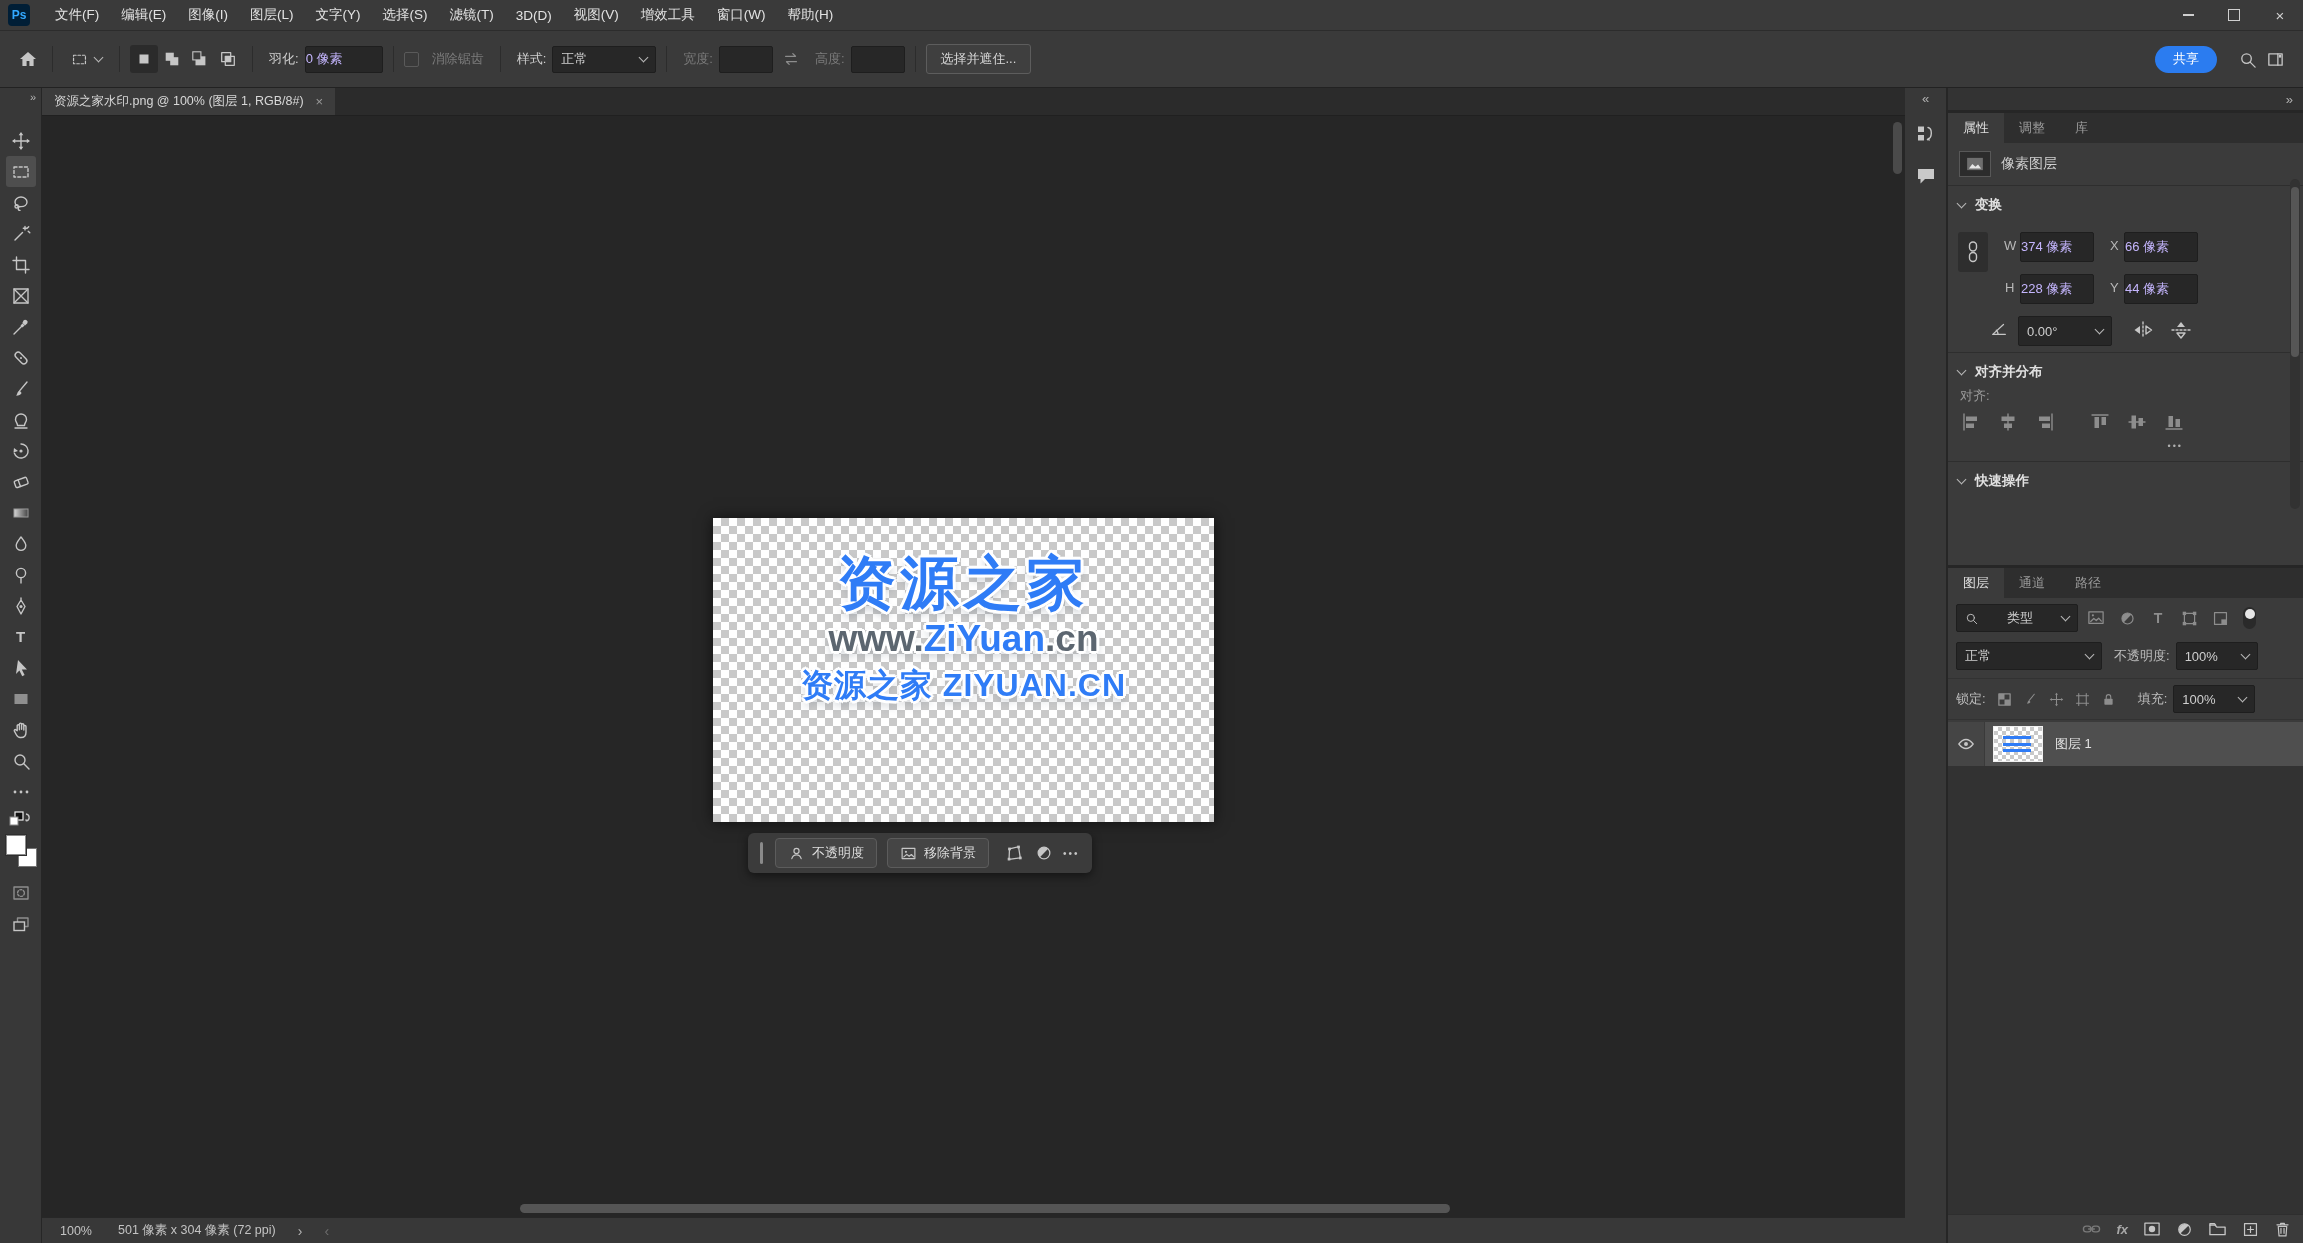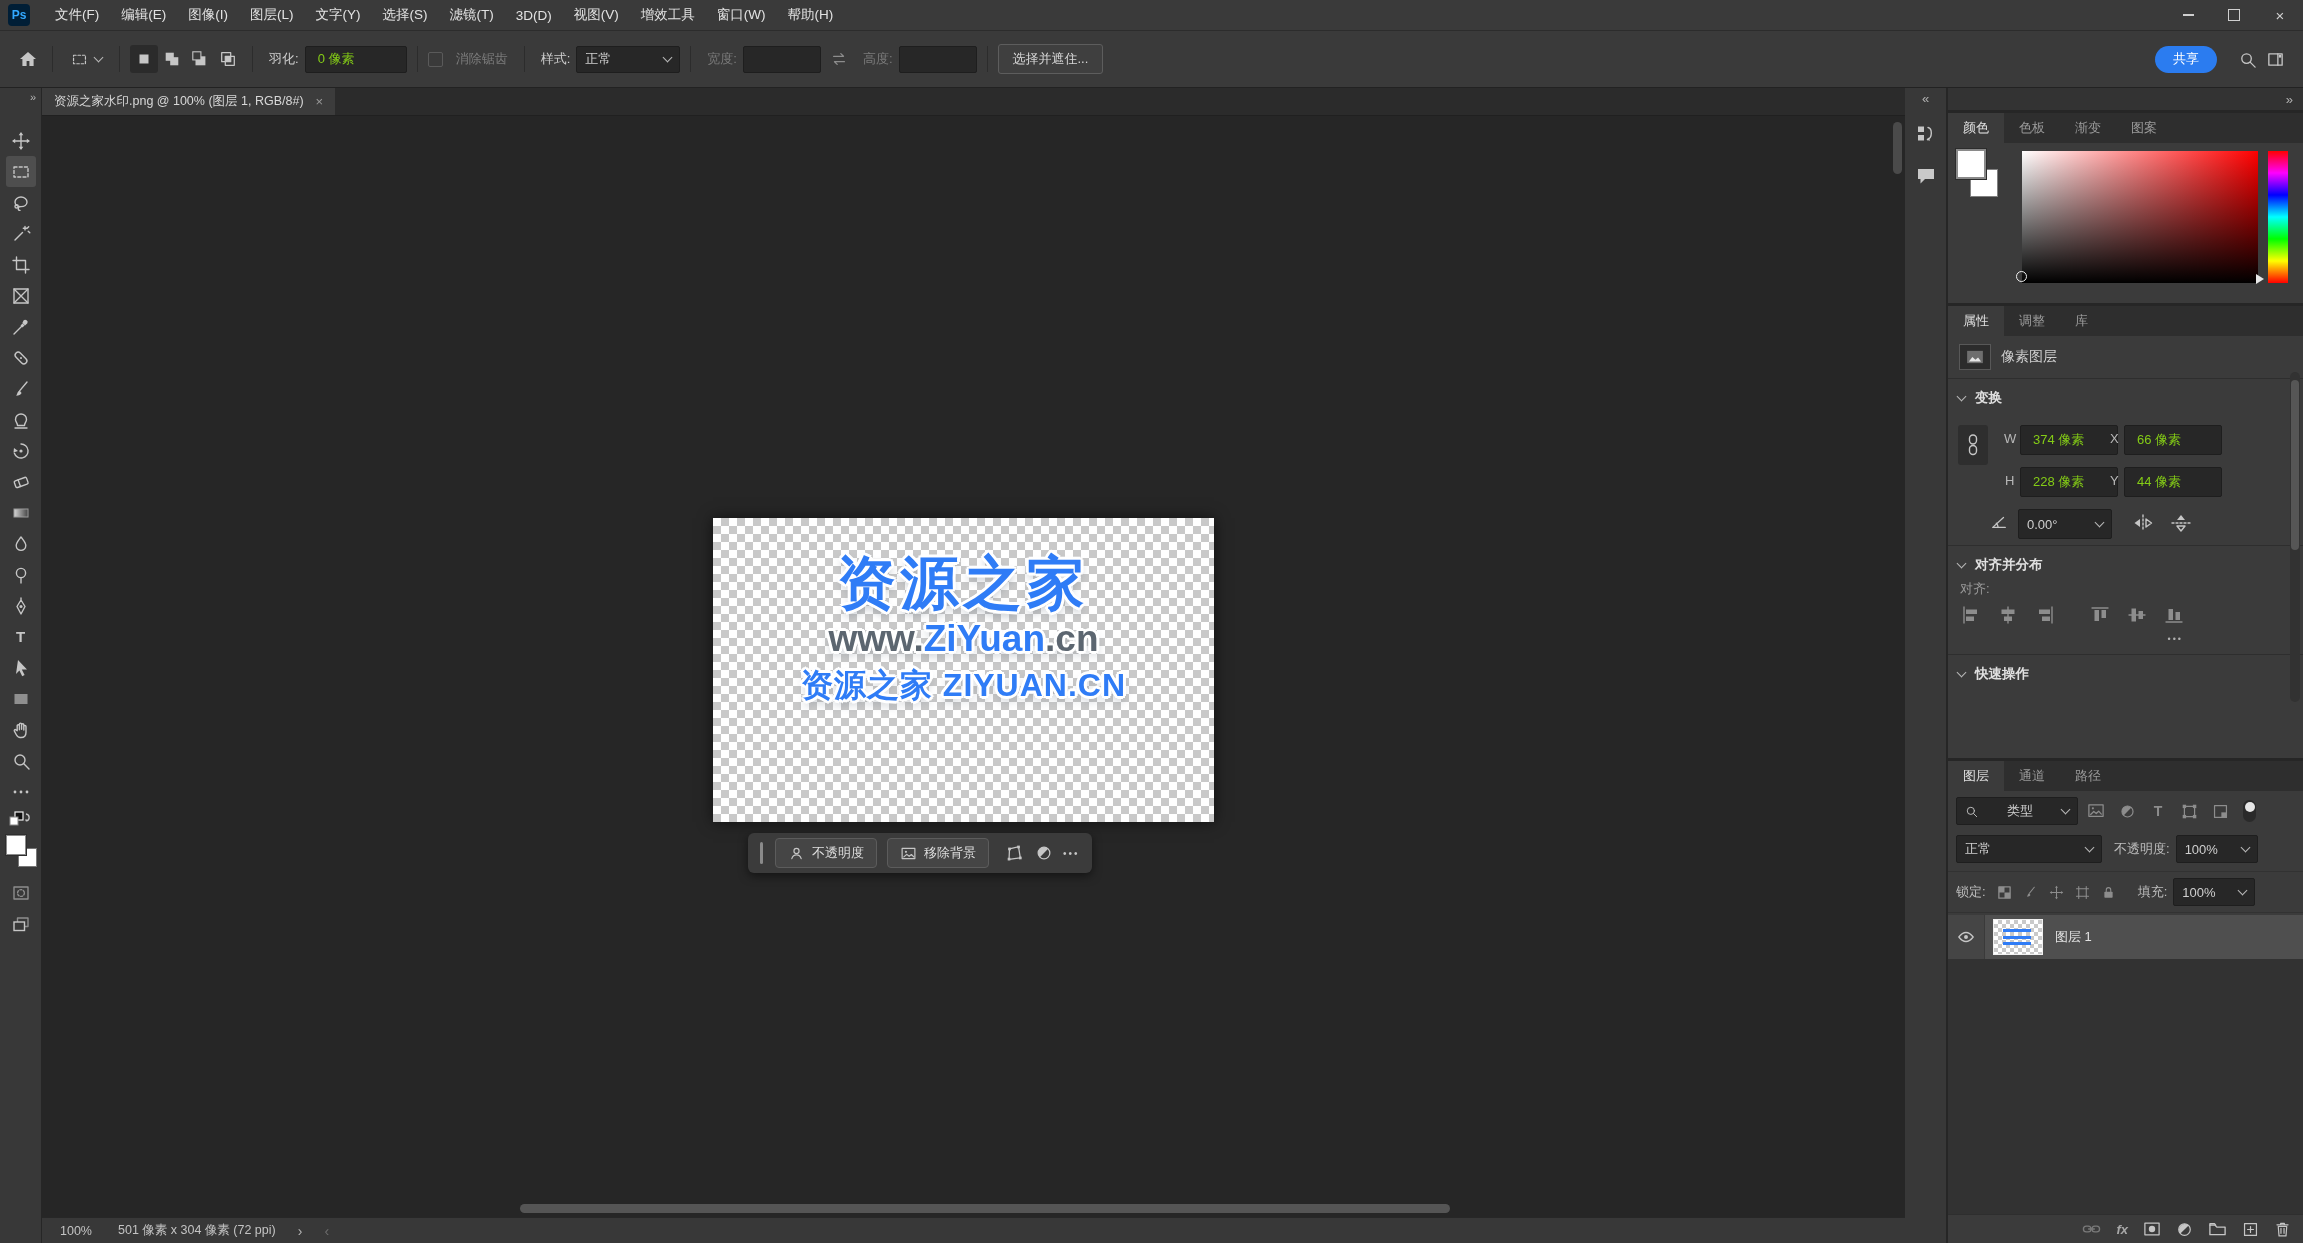--- a/index.html
+++ b/index.html
@@ -6,22 +6,22 @@
   #app{position:relative;width:2303px;height:1243px;overflow:hidden;background:#262626;
        font-family:"Liberation Sans",sans-serif;color:#d6d6d6;font-size:13px;
        -webkit-font-smoothing:antialiased;user-select:none}
   svg{display:block}
   svg .s{stroke:#c6c6c6;stroke-width:1.4;fill:none;stroke-linecap:round;stroke-linejoin:round}
   svg .f{fill:#c6c6c6}
   .dim svg .s{stroke:#8d8d8d}.dim svg .f{fill:#8d8d8d}
   .chev{width:6px;height:6px;border-right:1.5px solid #b8b8b8;border-bottom:1.5px solid #b8b8b8;
         display:inline-block;transform:rotate(45deg);margin-top:-3px}
   .vsep{width:1px;height:26px;background:#2c2c2c;margin:0 10px}
-  .well{background:#272727;border:1px solid #1e1e1e;border-radius:2px;color:#84cc16;
-        display:flex;align-items:center;padding:0 12px}
+  .well{background:#272727;border:1px solid #1e1e1e;border-radius:2px;color:#c4b5fd;
+        display:flex;align-items:center;padding:0 0}
   .combo{background:#272727;border:1px solid #1e1e1e;border-radius:2px;color:#cfcfcf;
         display:flex;align-items:center;justify-content:space-between;padding:0 8px}
   
   #titlebar{position:absolute;left:0;top:0;width:2303px;height:30px;background:#3a3a3a;
             display:flex;align-items:center;border-bottom:1px solid #2c2c2c}
   .ps-logo{width:22px;height:22px;margin-left:8px;border-radius:4px;background:#001e36;
            color:#31a8ff;font-weight:bold;font-size:12px;display:flex;align-items:center;justify-content:center}
   #menubar{display:flex;margin-left:14px;height:100%}
   .menu-item{padding:0 11px;display:flex;align-items:center;font-size:13.5px;color:#e2e2e2}
   #win-controls{margin-left:auto;display:flex;height:100%}
@@ -501,37 +501,20 @@
             <path d="M3 4h16v10h-9l-4.5 4.5V14H3z" fill="#c9c9c9"></path>
           </svg>
       </span>
     </div>
 
     <div id="dock-main">
       <div id="dock-header">
         <span>»</span>
       </div>
 
-      <div class="panel" style="height:190px">
-        <div class="ptabs">
-          <span class="ptab active">颜色</span>
-          <span class="ptab">色板</span>
-          <span class="ptab">渐变</span>
-          <span class="ptab">图案</span>
-          <span class="pmenu"><span class="burger"></span></span>
-        </div>
-        <div id="color-body">
-          <span id="cp-back"></span>
-          <span id="cp-front"></span>
-          <div id="cp-field"></div>
-          <span id="cp-cursor"></span>
-          <div id="cp-hue"></div>
-          <span id="cp-hue-slider"></span>
-        </div>
-      </div>
 
       <div class="panel" style="height:452px;position:relative">
         <div class="ptabs">
           <span class="ptab active">属性</span>
           <span class="ptab">调整</span>
           <span class="ptab">库</span>
           <span class="pmenu"><span class="burger"></span></span>
         </div>
         <div class="pix-row">
           <span class="pix-thumb">

